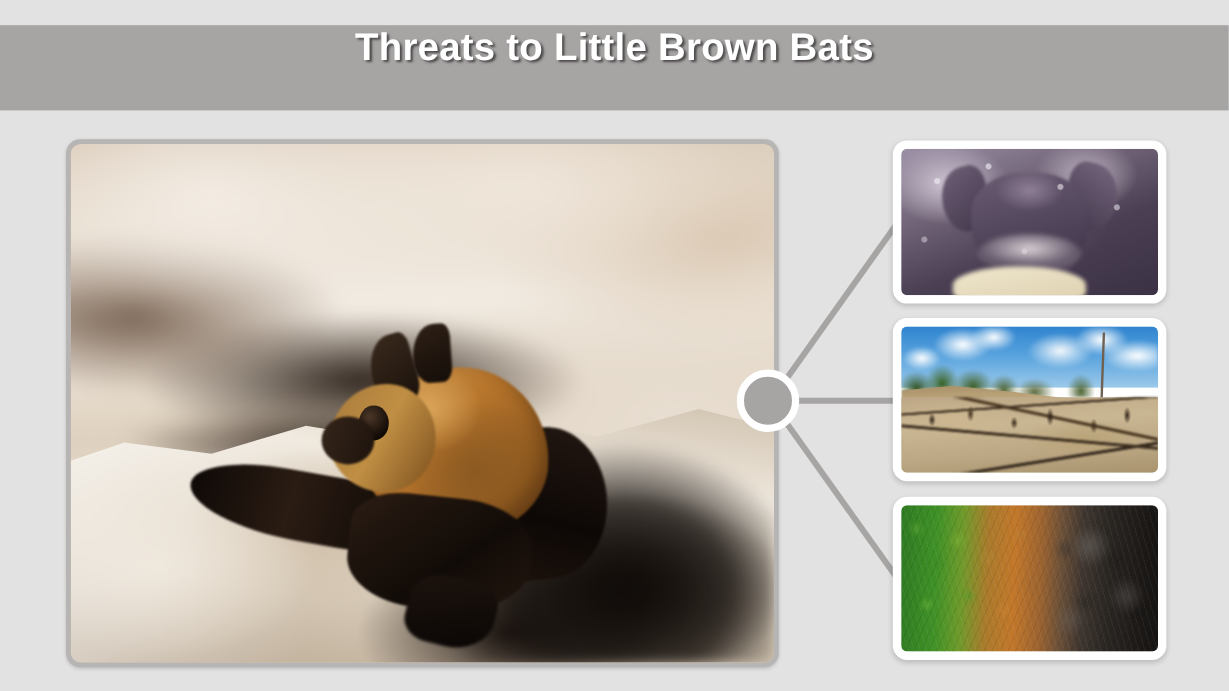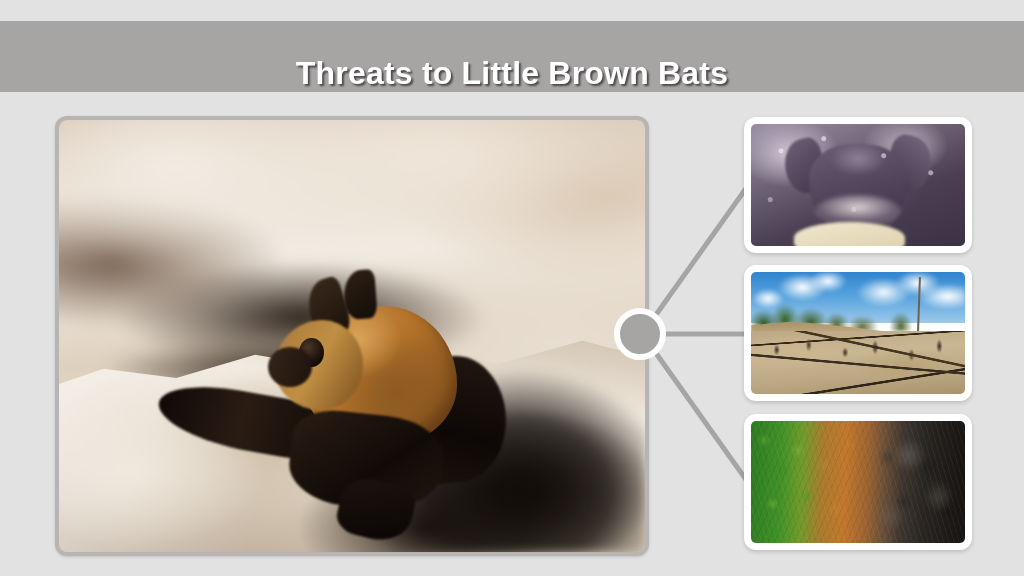--- a/index.html
+++ b/index.html
@@ -17,21 +17,21 @@
 
   
   .title-banner {
     position: absolute;
     left: 0;
     top: 21px;
     width: 1024px;
     height: 71px;
     background: #a7a4a4;
     display: flex;
-    align-items: flex-end;
+    align-items: flex-start;
     justify-content: center;
   }
   .title-text {
     color: #ffffff;
     font-size: 32px;
     font-weight: bold;
     letter-spacing: 0.2px;
     text-shadow: 2px 2px 2px rgba(60,58,58,0.85);
     font-family: "Liberation Sans", sans-serif;
     white-space: nowrap;

